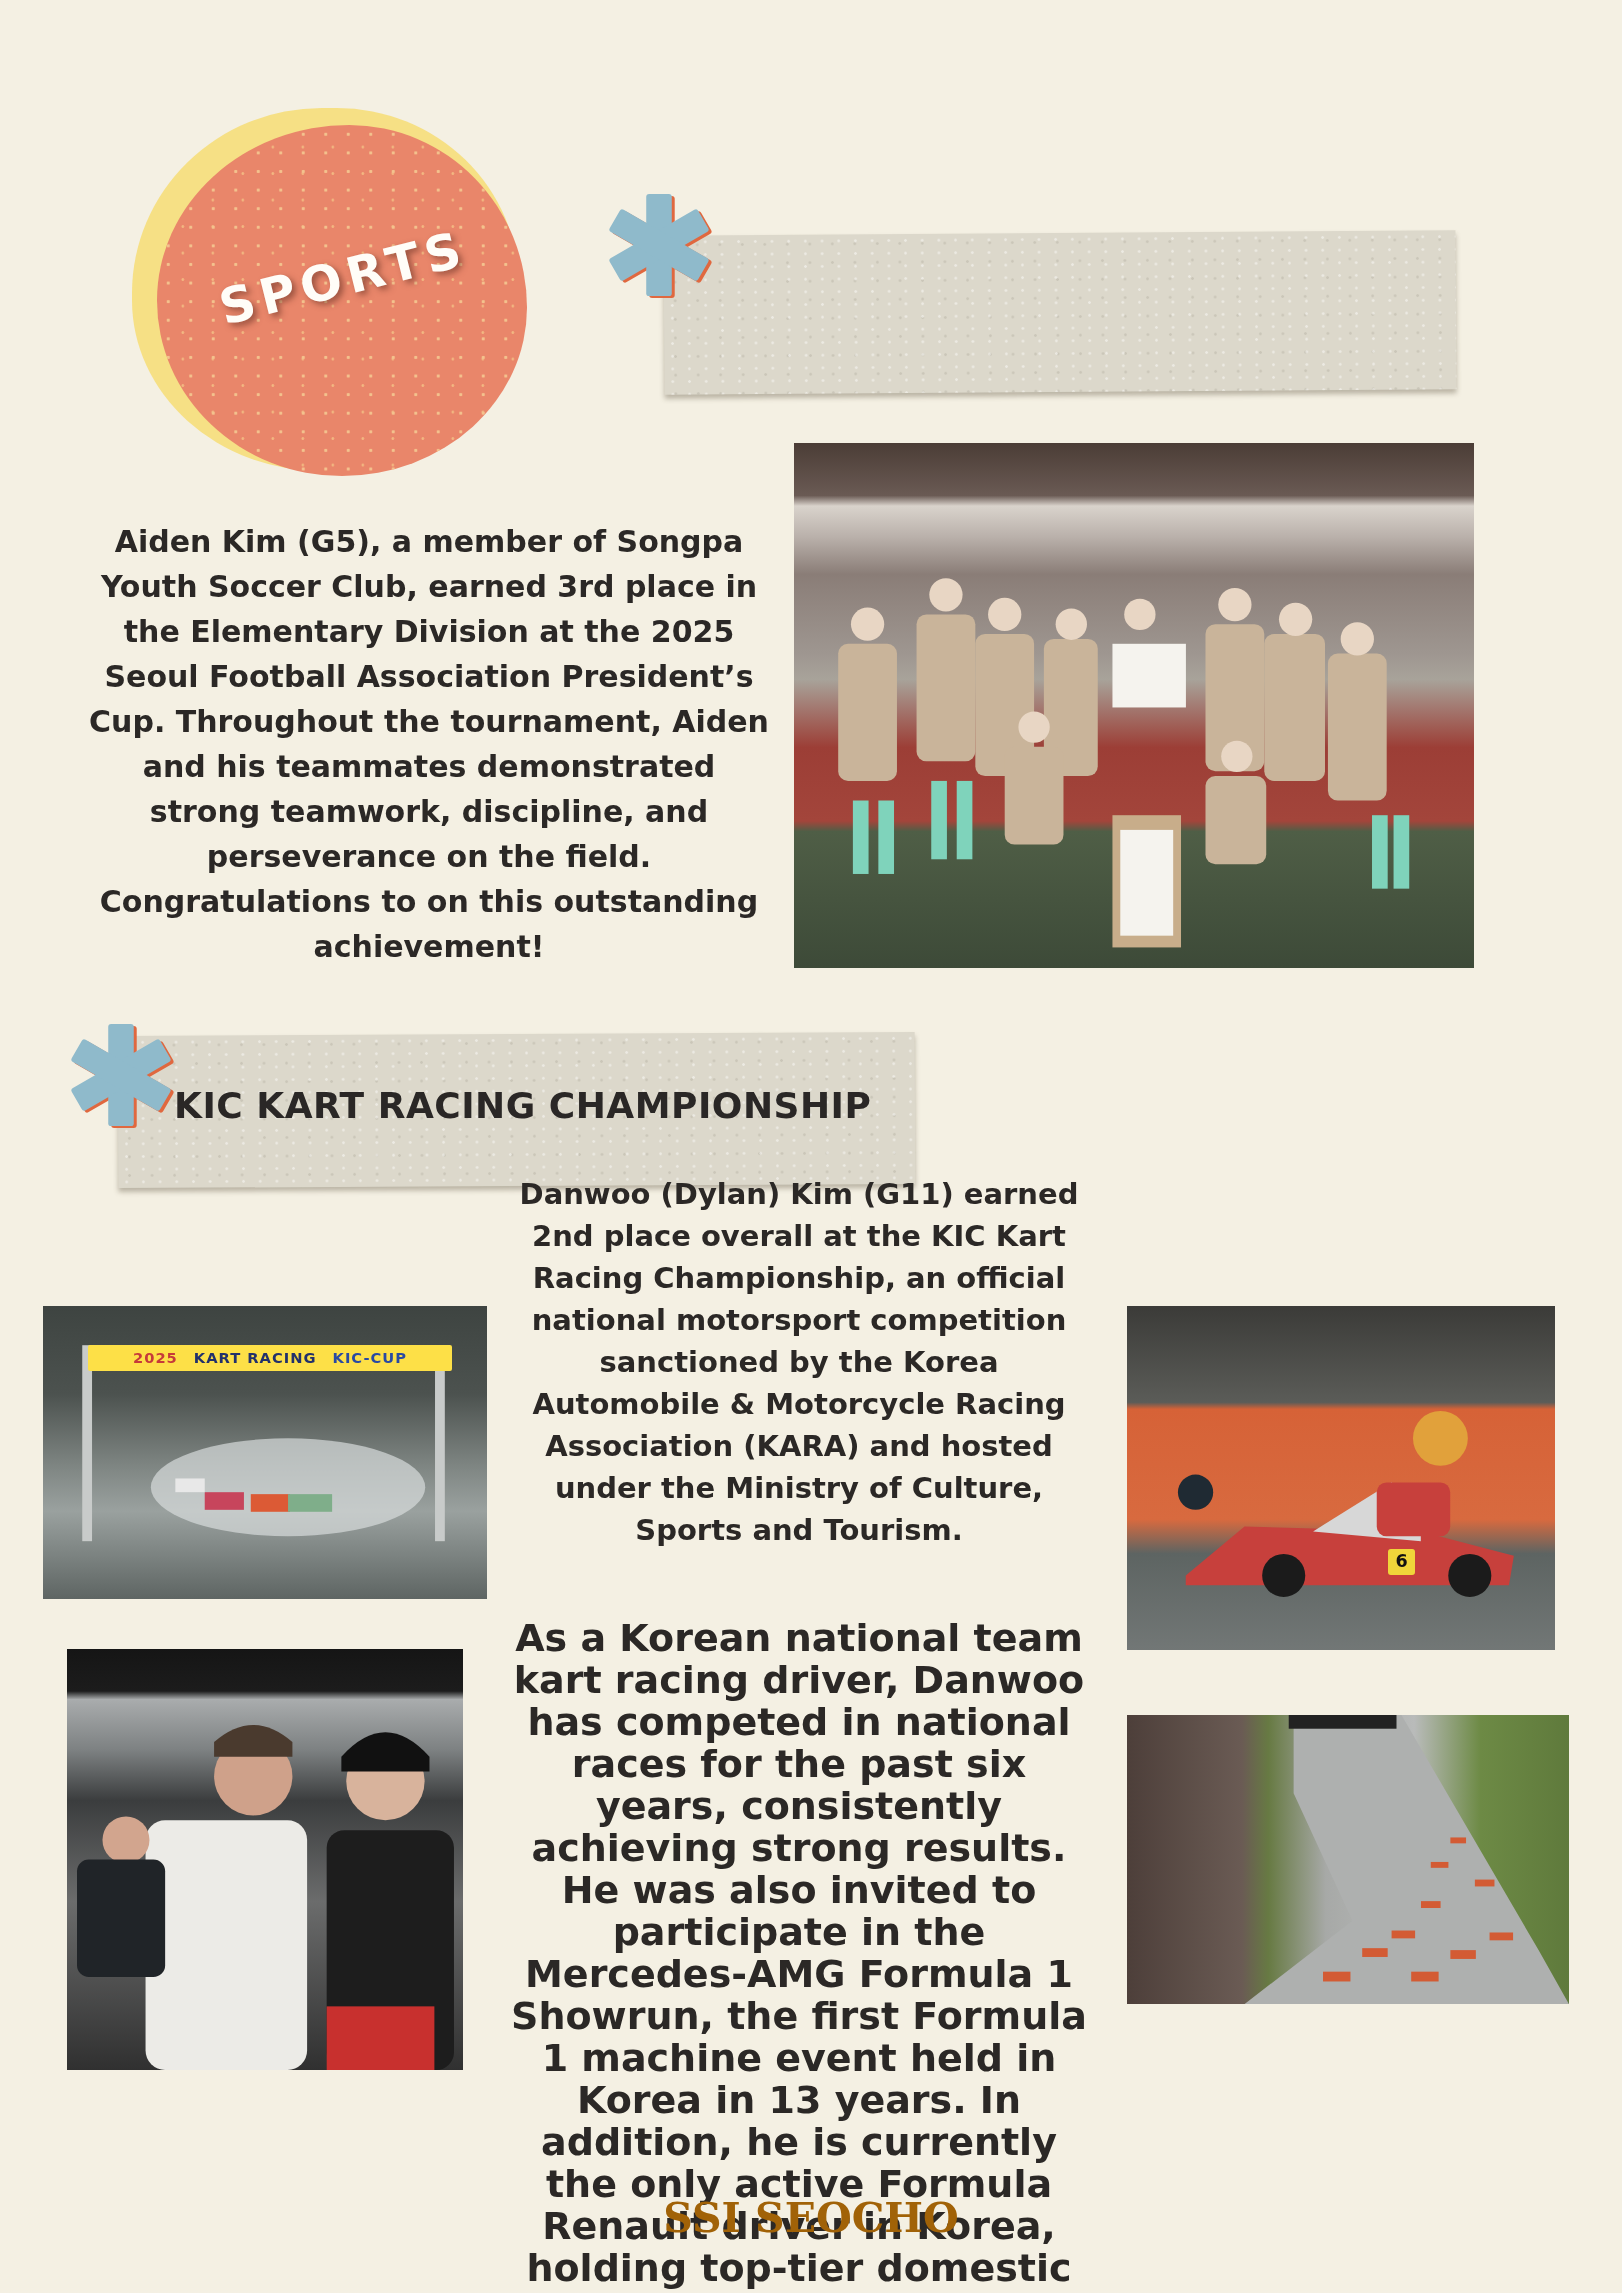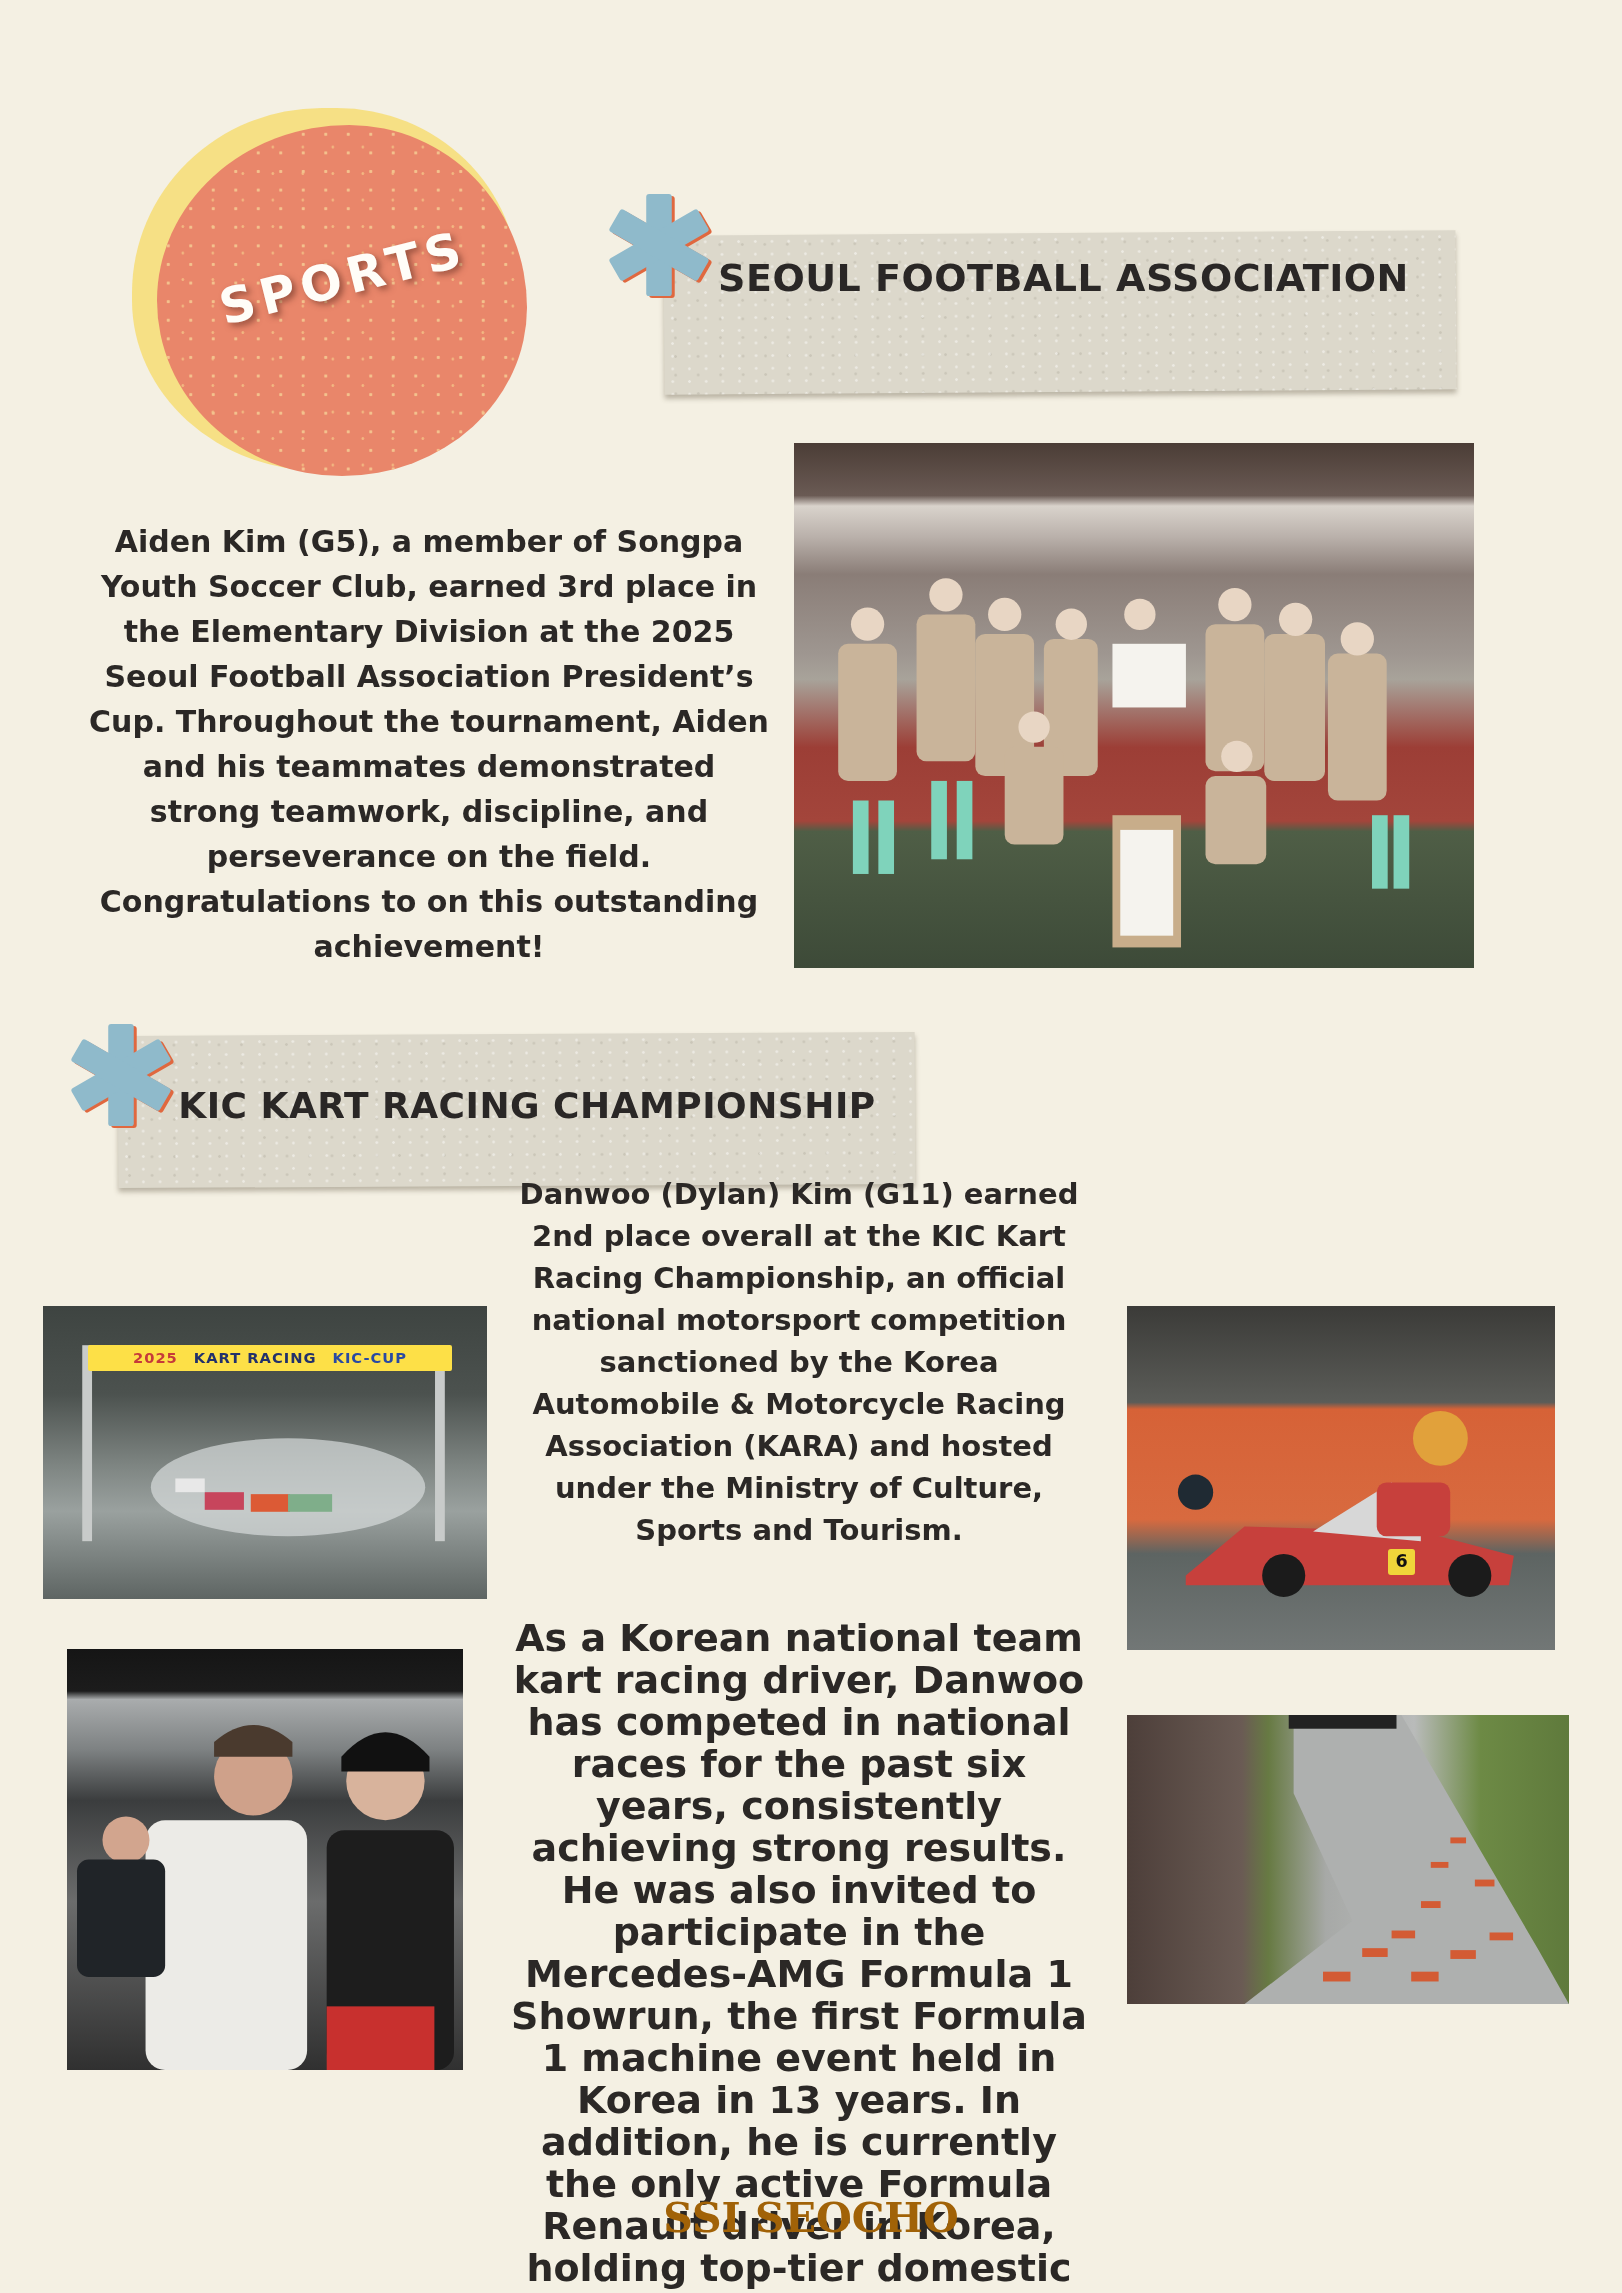--- a/index.html
+++ b/index.html
@@ -51,21 +51,21 @@
     box-shadow:0 3.9px 4.9px rgba(80,70,50,.35);
   }
   .banner-1 { left:664px; top:233px; width:792px; height:159px; transform:rotate(-0.4deg); }
   .banner-2 { left:118px; top:1034px; width:797px; height:152px; transform:rotate(-0.3deg); }
 
   .banner-title {
     font-family:"DejaVu Sans", sans-serif; font-weight:bold;
     color:#2a2726; text-align:center; letter-spacing:0.5px;
   }
   .title-1 { left:686px; top:251px; width:755px; font-size:38px; line-height:54px; }
-  .title-2 { left:174px; top:1082px; width:706px; font-size:36px; line-height:47px; text-align:center; }
+  .title-2 { left:174px; top:1082px; width:706px; font-size:36px; line-height:47px; text-align:left; }
 
   
   .para {
     font-family:"DejaVu Sans", sans-serif;
     text-align:center; color:#2b2826;font-weight:bold;
   }
   .para-1 { left:86px; top:519px; width:686px; font-size:30px; line-height:45px; }
   .para-2 { left:505px; top:1173px; width:588px; font-size:29px; line-height:42px; }
   .para-3 { left:505px; top:1617px; width:588px; font-size:38px; line-height:42px; }
 
@@ -118,21 +118,20 @@
       <rect x="-13" y="-52" width="26" height="104" rx="3" transform="rotate(-60)"></rect>
     </g>
     <g fill="#8fbacb">
       <rect x="-13" y="-52" width="26" height="104" rx="3"></rect>
       <rect x="-13" y="-52" width="26" height="104" rx="3" transform="rotate(60)"></rect>
       <rect x="-13" y="-52" width="26" height="104" rx="3" transform="rotate(-60)"></rect>
     </g>
   </g>
 </svg>
 <div class="abs banner-title title-1">
-  <div>SEOUL FOOTBALL ASSOCIATION</div>
 </div>
 
 <div class="abs para para-1">Aiden Kim (G5), a member of Songpa Youth Soccer Club, earned 3rd place in the Elementary Division at the 2025 Seoul Football Association President’s Cup. Throughout the tournament, Aiden and his teammates demonstrated strong teamwork, discipline, and perseverance on the field. Congratulations to on this outstanding achievement!</div>
 
 <div class="abs photo photo-team">
   <svg width="680" height="525" viewBox="0 0 694 536">
     <g fill="#c9b49a">
       <rect x="45" y="205" width="60" height="140" rx="10"></rect>
       <rect x="125" y="175" width="60" height="150" rx="10"></rect>
       <rect x="185" y="195" width="60" height="145" rx="10"></rect>

